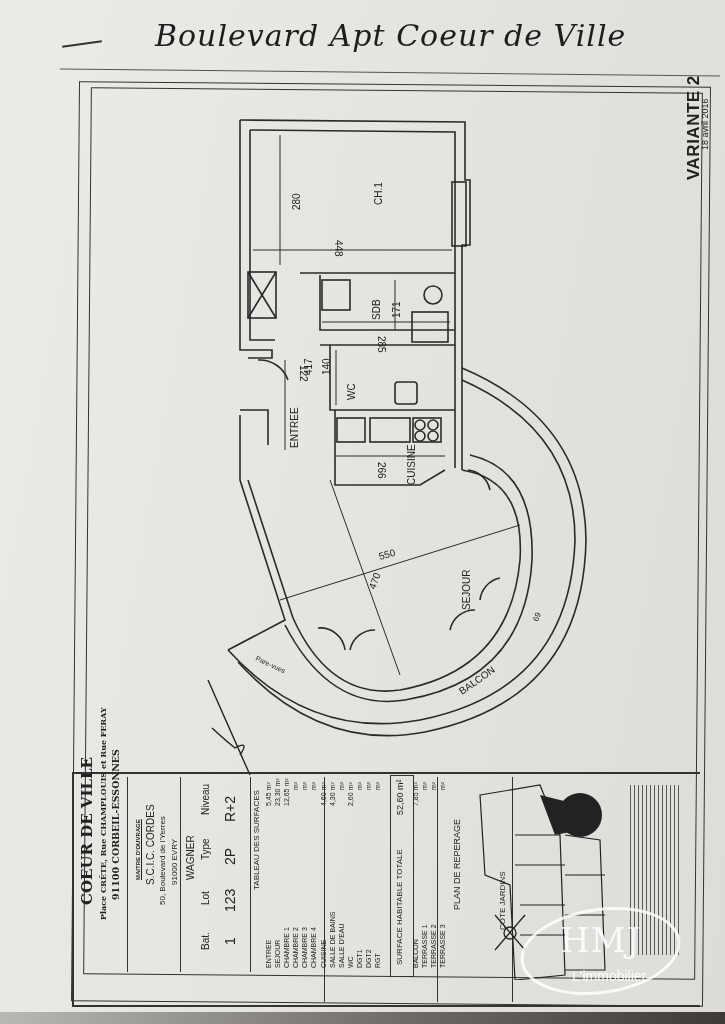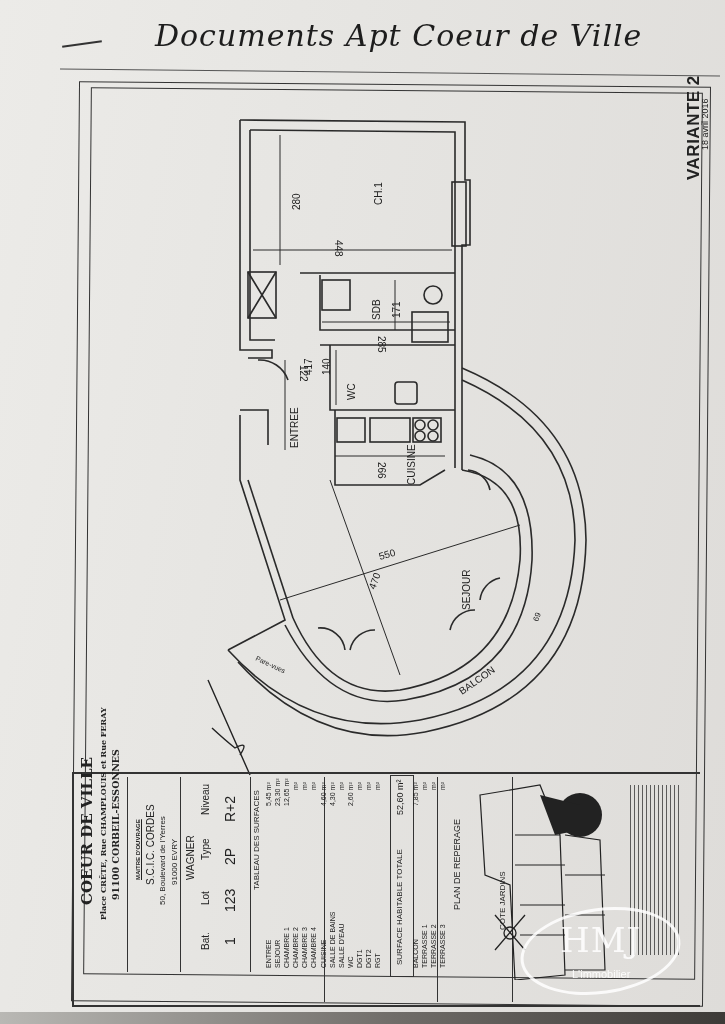--- a/index.html
+++ b/index.html
@@ -26,29 +26,29 @@
   .t-mo4{left:170px;top:885px;font-size:8px;}
   .t-arch{left:185px;top:880px;font-size:10px;}
   .cell{font-size:10px;}
   .cell-big{font-size:14px;}
   .surf-label{font-size:7px;}
   .surf-val{font-size:7px;}
   .legal{position:absolute;left:630px;top:785px;width:50px;height:170px;background:repeating-linear-gradient(90deg,#3a3a3a 0 1.5px,#e0dfdc 1.5px 4px);opacity:.8;}
   .watermark{position:absolute;left:520px;top:908px;width:160px;height:90px;}
   .wm-ellipse{position:absolute;left:0;top:0;width:155px;height:80px;border:3px solid rgba(255,255,255,.85);border-radius:50%;transform:rotate(-8deg);}
   .wm-logo{position:absolute;left:40px;top:12px;font-family:"DejaVu Serif",serif;font-size:34px;color:rgba(255,255,255,.85);letter-spacing:1px;}
-  .wm-sub{position:absolute;left:52px;top:60px;font-size:11px;color:rgba(255,255,255,.9);}
+  .wm-sub{position:absolute;left:52px;top:60px;font-size:14px;color:rgba(255,255,255,.9);}
 </style>
 </head>
 <body>
 
 <div class="paper">
 
   <div class="hw-dash"></div>
-  <div class="handwriting">Documents Apt Coeur de Ville</div>
+  <div class="handwriting">Boulevard Apt Coeur de Ville</div>
   <div class="hw-rule"></div>
 
   <div class="frame-outer"></div>
   <div class="frame-inner"></div>
 
   <div class="rot variant">VARIANTE 2</div>
   <div class="rot variant-date">18 avril 2016</div>
 
   <div class="plan">
     <svg width="725" height="1024" viewBox="0 0 725 1024">

